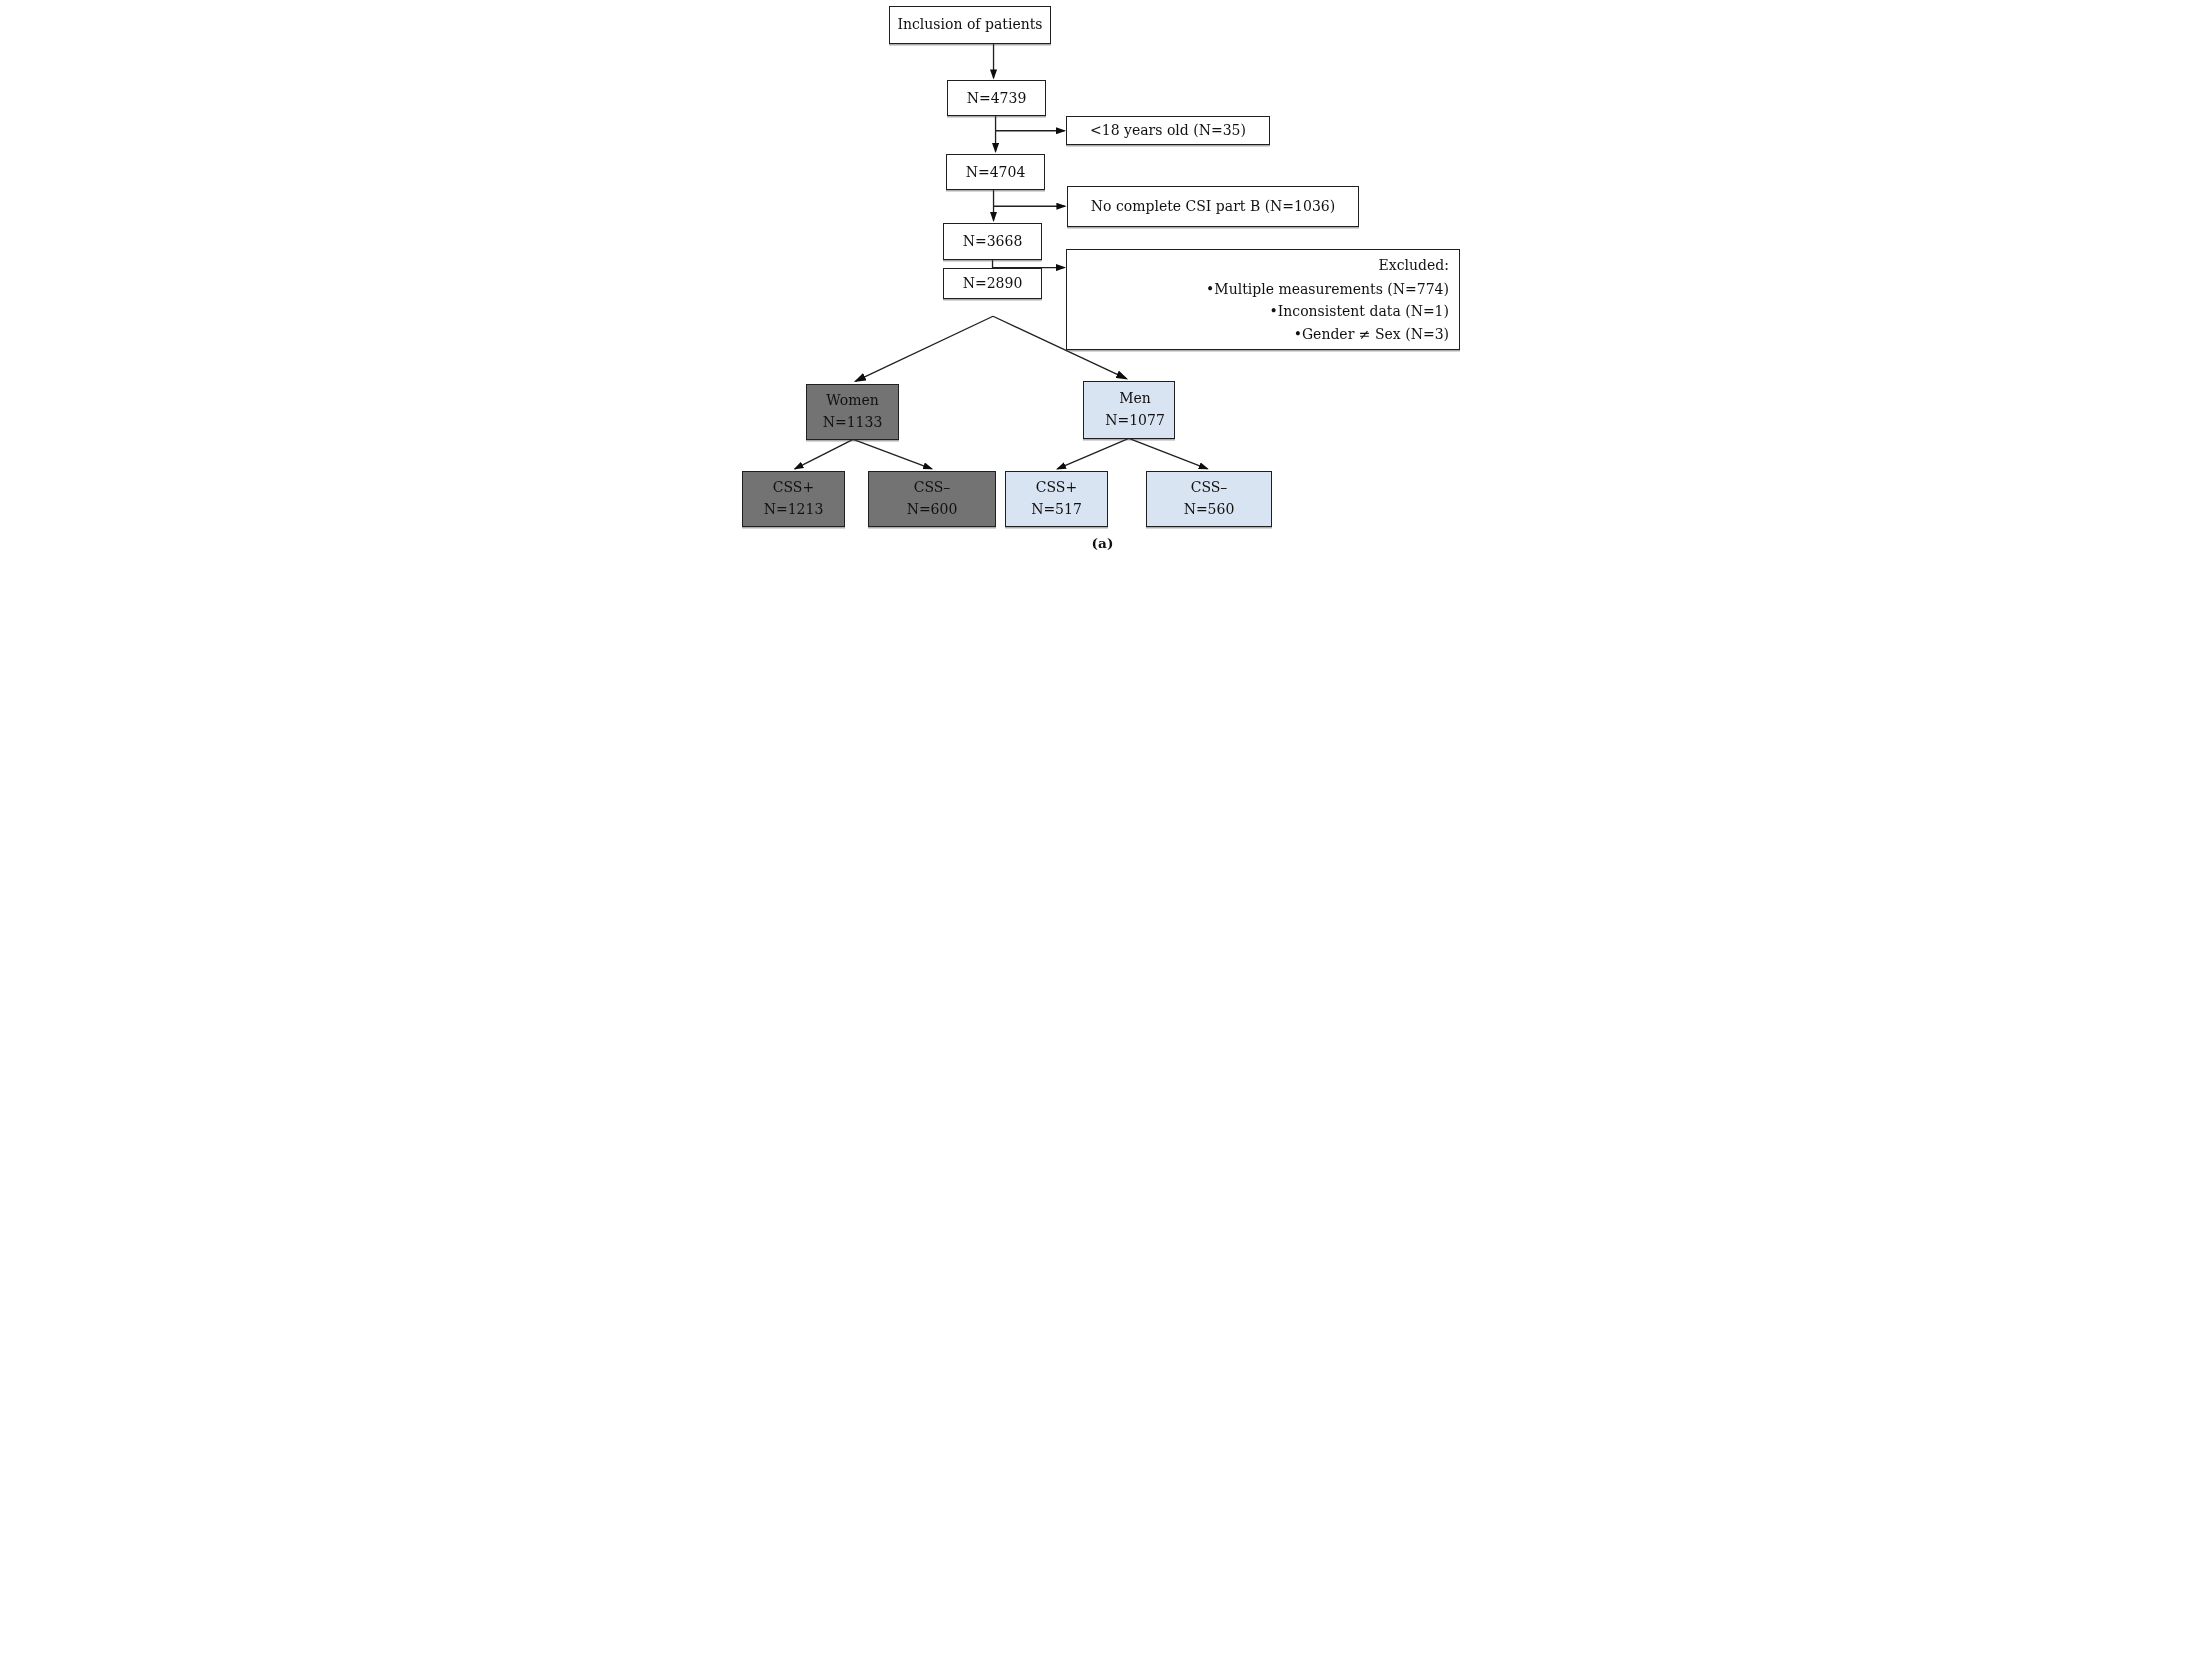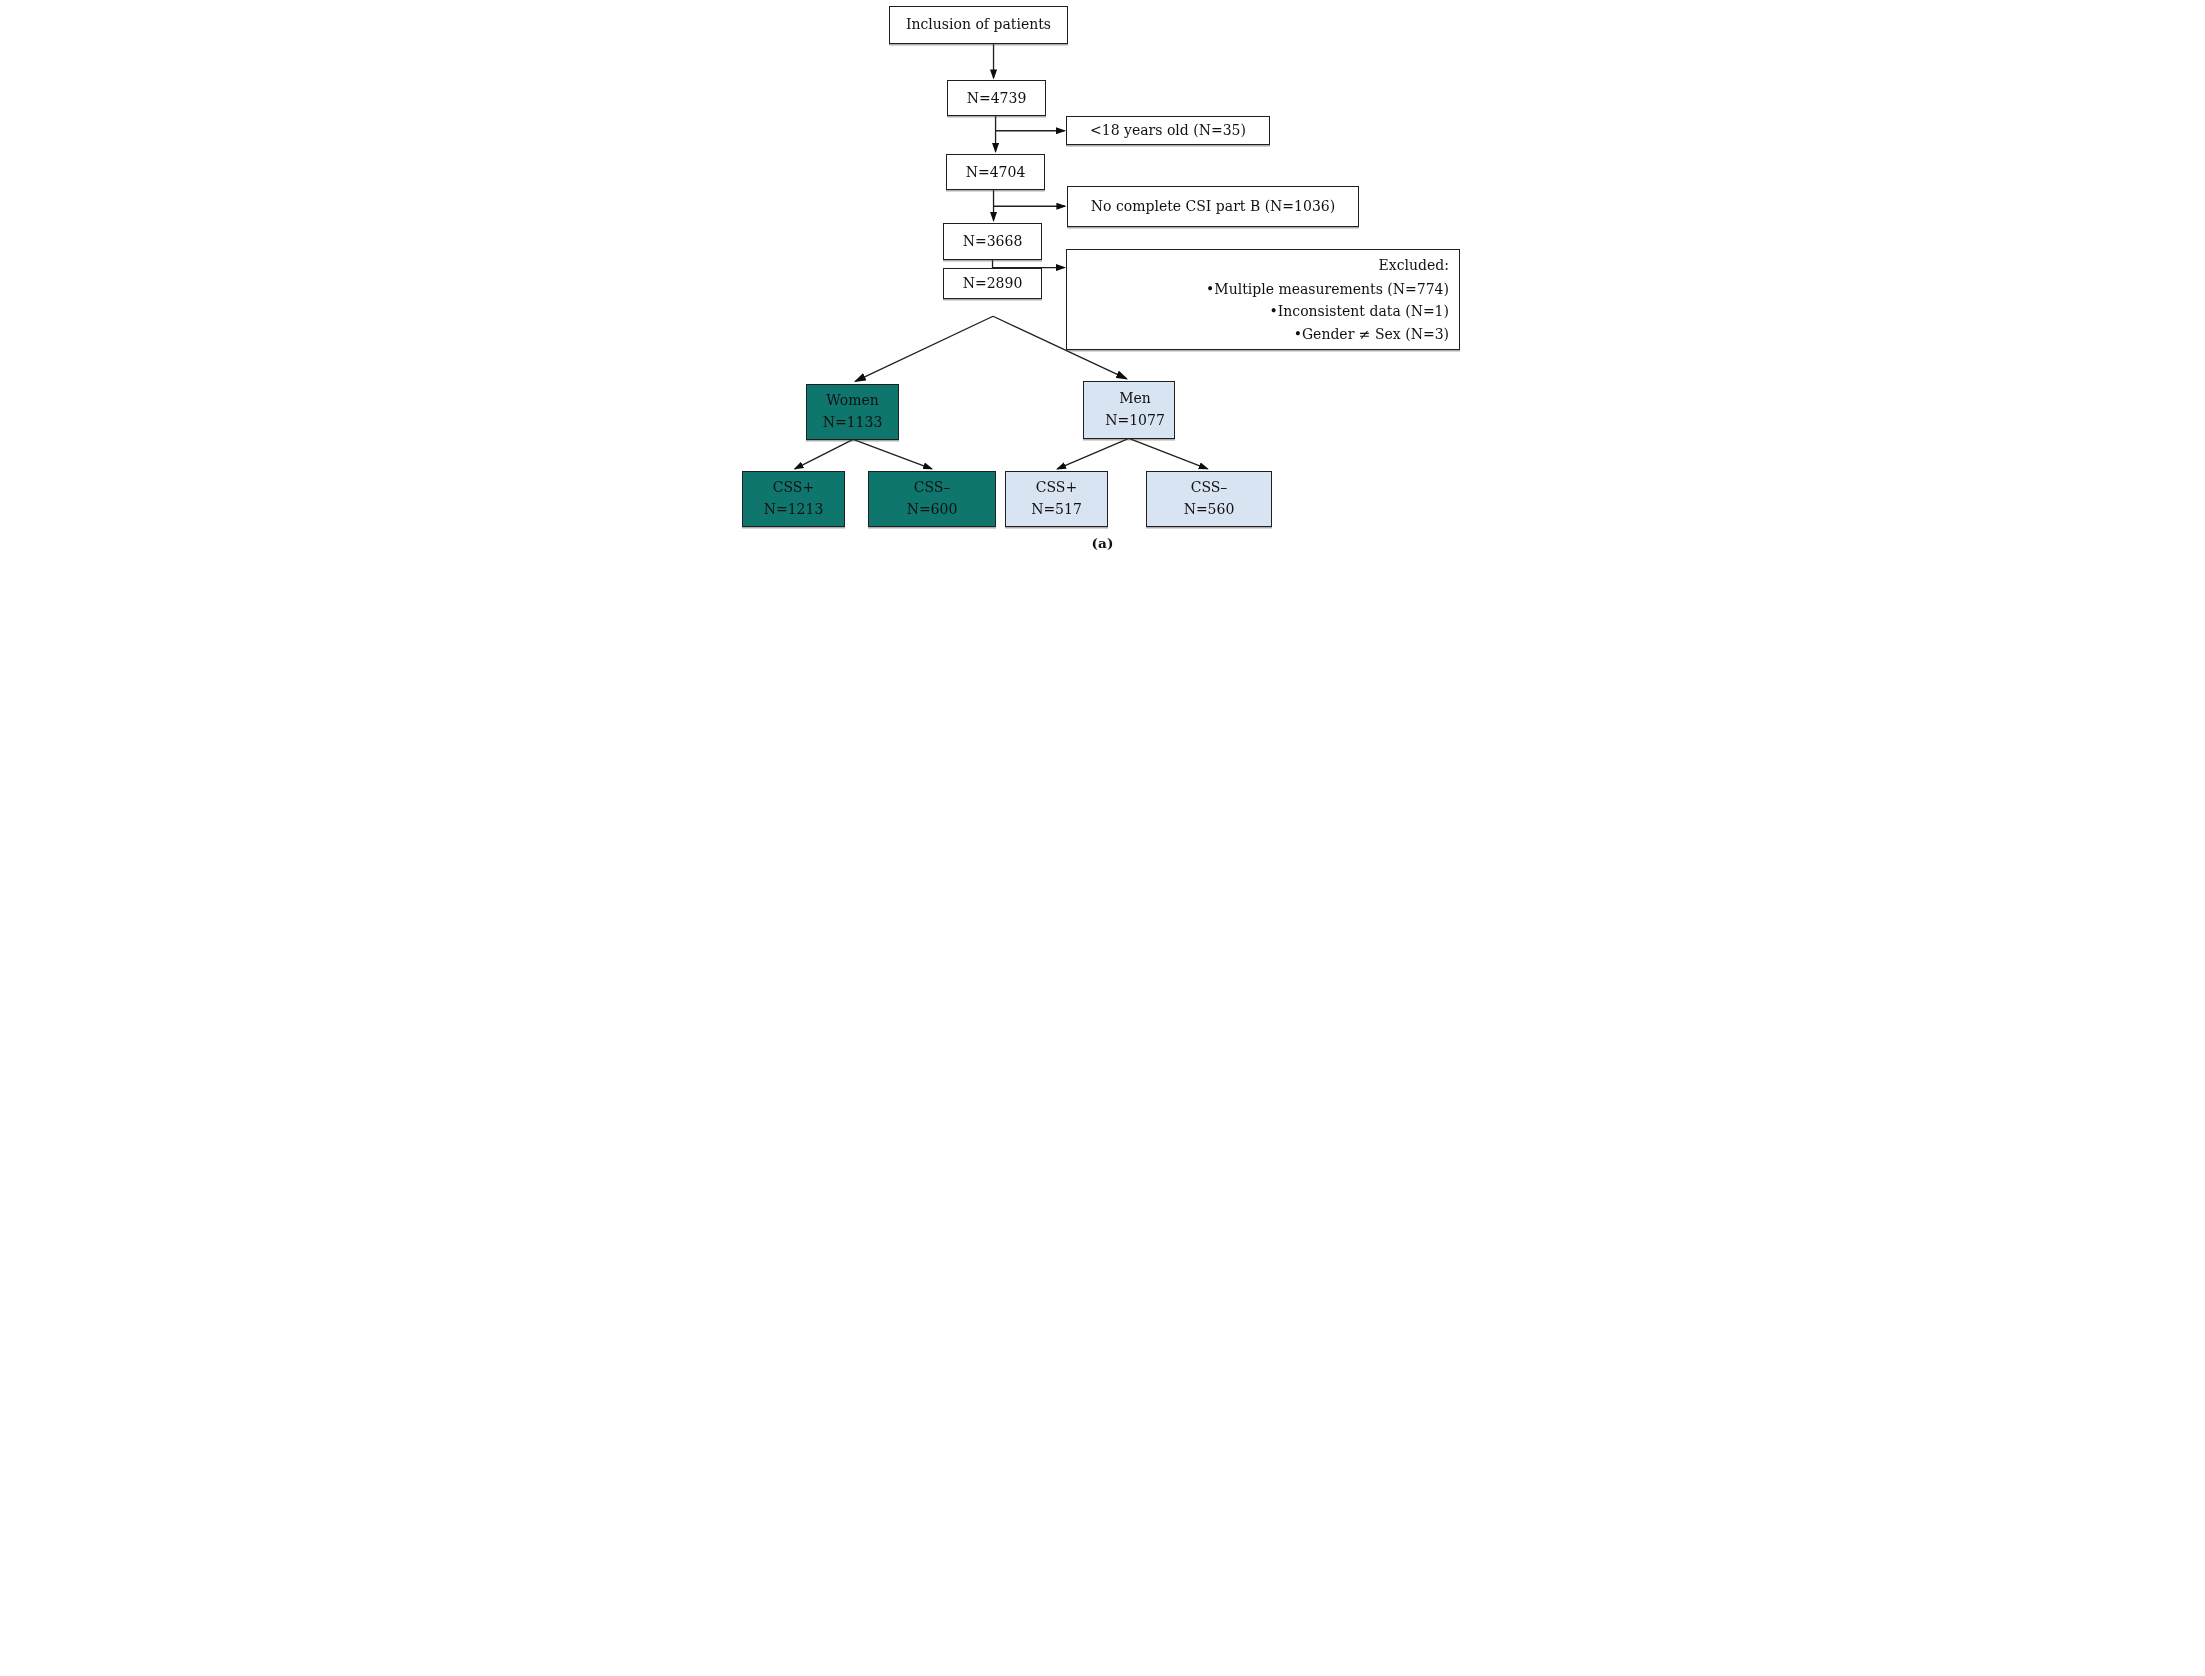--- a/index.html
+++ b/index.html
@@ -44,25 +44,25 @@
   }
   .node.side {
     justify-content: center;
     text-align: left;
     padding-left: 0;
   }
   .node.stack {
     flex-direction: column;
     line-height: 1.55;
   }
-  .pink { background: #0f766e; }
+  .pink { background: #737373; }
   .blue { background: #d9e4f2; }
 
   
-  .pos-inclusion { left: 154px; top: 5.6px;  width: 179px; height: 38px; }
+  .pos-inclusion { left: 154px; top: 5.6px;  width: 162px; height: 38px; }
   .pos-n4739     { left: 212px; top: 80px; width: 99px; height: 36px; justify-content: center; }
   .pos-under18   { left: 331px; top: 116px; width: 204px; height: 29px; }
   .pos-n4704     { left: 211px; top: 154px; width: 99px; height: 36px; }
   .pos-nocsi     { left: 332px; top: 186px; width: 292px; height: 41px; }
   .pos-n3668     { left: 208px; top: 223px; width: 99px; height: 37px; }
   .pos-excluded  { left: 331px; top: 249px; width: 394px; height: 101px; }
   .pos-n2890     { left: 208px; top: 268px; width: 99px; height: 31px; }
   .pos-women     { left: 71px; top: 384px; width: 93px; height: 56px; }
   .pos-men       { left: 348px; top: 381px; width: 92px; height: 58px; padding-left: 12px; }
   .pos-css-w-pos { left: 7px;  top: 471px; width: 103px; height: 56px; }

